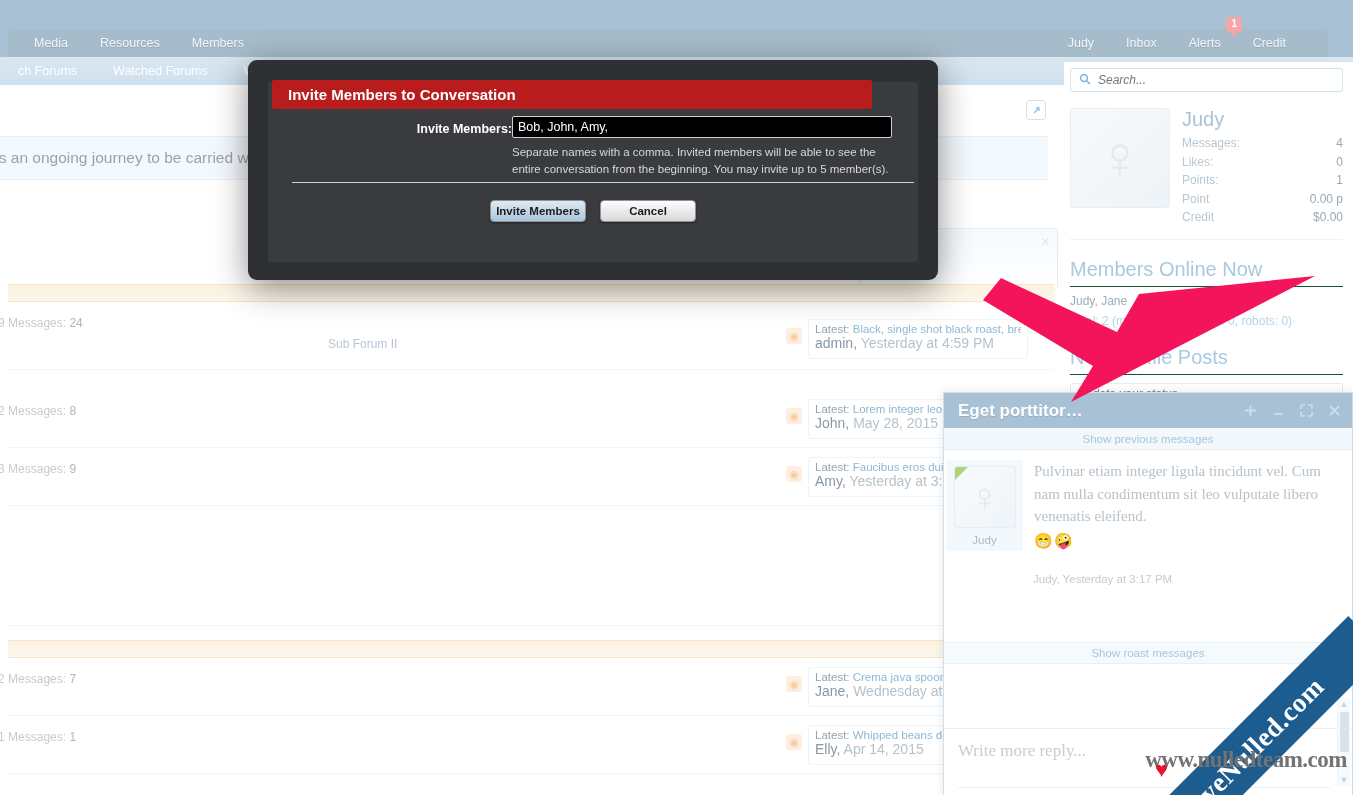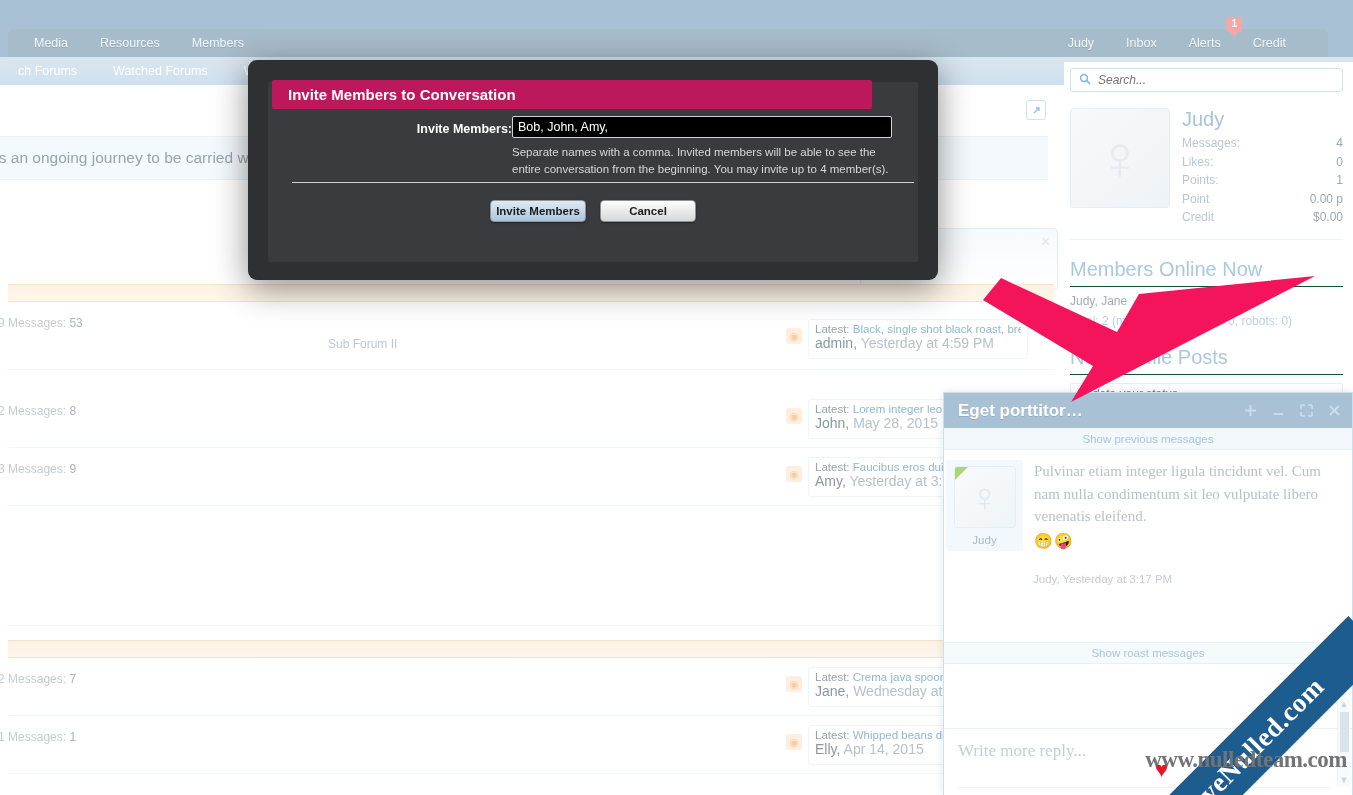--- a/index.html
+++ b/index.html
@@ -173,21 +173,21 @@
     position: absolute; left: 248px; top: 60px; width: 690px; height: 220px;
     background: #2f3033; border-radius: 9px;
     box-shadow: 0 8px 34px rgba(0,0,0,.45);
   }
   .modal-inner {
     position: absolute; left: 20px; top: 22px; right: 20px; bottom: 18px;
     background: #3a3b3e; border-radius: 2px;
   }
   .modal-title {
     position: absolute; left: 24px; top: 20px; width: 600px; height: 29px;
-    background: #be185d; border-radius: 2px;
+    background: #b91c1c; border-radius: 2px;
     color: #ffffff; font-size: 15px; font-weight: bold;
     display: flex; align-items: center; padding-left: 16px; text-align: center;
   }
   .modal-field-label {
     position: absolute; left: 84px; top: 62px; width: 180px;
     text-align: right; color: #ffffff; font-size: 12.5px; font-weight: bold;
   }
   .modal-input {
     position: absolute; left: 264px; top: 56px; width: 380px; height: 22px;
     background: #000000; border: 1px solid #cfd2d6; border-radius: 2px;
@@ -359,21 +359,21 @@
       <div class="tagrow">
         <div class="tag">Education</div>
         <div class="tag">Good teacher</div>
       </div>
 
       <div class="divider-strip" style="top:194px"></div>
       <div class="forum-row" style="top:212px; height:68px;">
         <div class="forum-meta">
           <span>9</span>
           <span>Messages:</span>
-          <b>53</b>
+          <b>24</b>
         </div>
         <div class="forum-sub">Sub Forum II</div>
         <div class="rss-icon" style="top:26px">◉</div>
         <div class="latest-card" style="top:17px">
           <div class="latest-line1">
             <span>Latest:</span>
             <i>Black, single shot black roast, bre…</i>
           </div>
           <div class="latest-line2">
             <u>admin,</u>
@@ -512,21 +512,21 @@
       </div>
     </div>
 
   </div>
 
   <div class="modal-shell">
     <div class="modal-inner"></div>
     <div class="modal-title">Invite Members to Conversation</div>
     <div class="modal-field-label">Invite Members:</div>
     <input class="modal-input" type="text" value="Bob, John, Amy," style="">
-    <div class="modal-hint">Separate names with a comma. Invited members will be able to see the entire conversation from the beginning. You may invite up to 4 member(s).</div>
+    <div class="modal-hint">Separate names with a comma. Invited members will be able to see the entire conversation from the beginning. You may invite up to 5 member(s).</div>
     <div class="modal-sep"></div>
     <div class="modal-actions">
       <div class="btn btn-primary">Invite Members</div>
       <div class="btn btn-secondary">Cancel</div>
     </div>
   </div>
 
   <div class="chat">
     <div class="chat-header">
       <div class="chat-title">Eget porttitor…</div>

